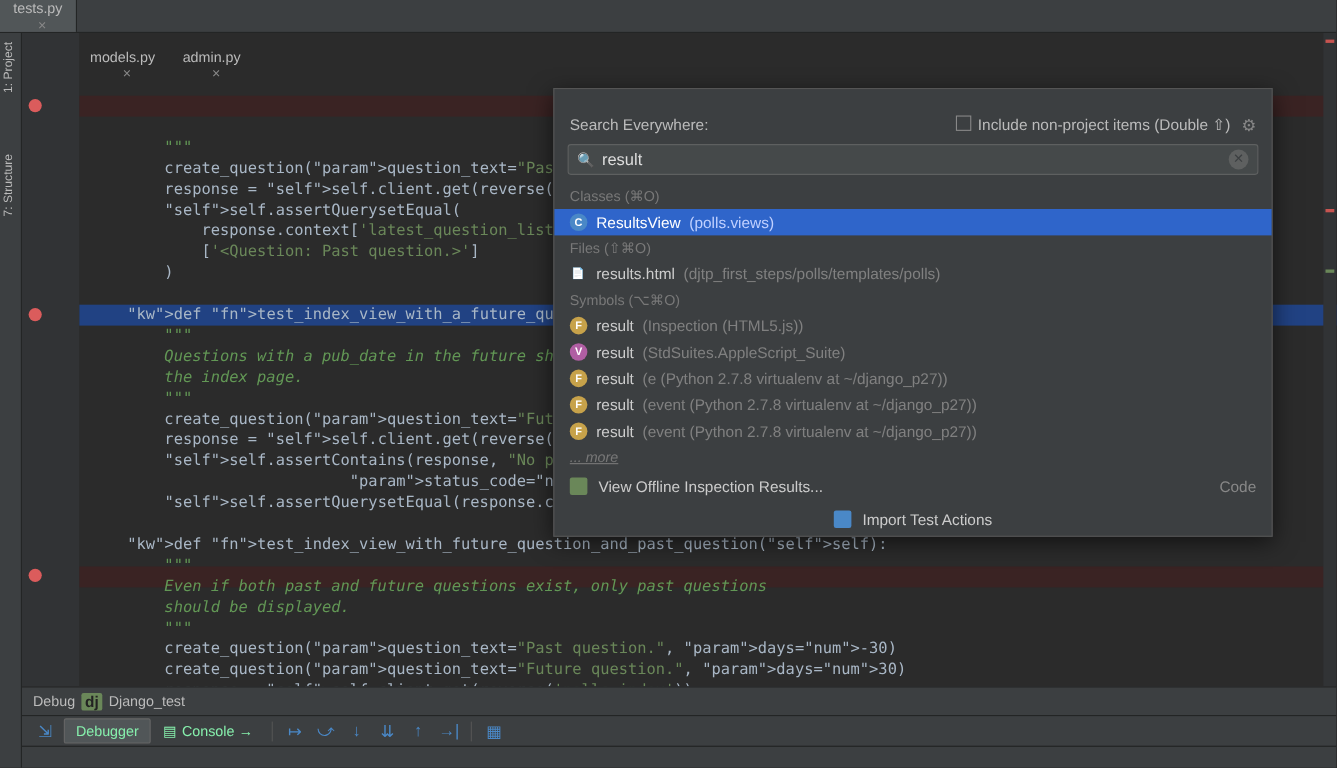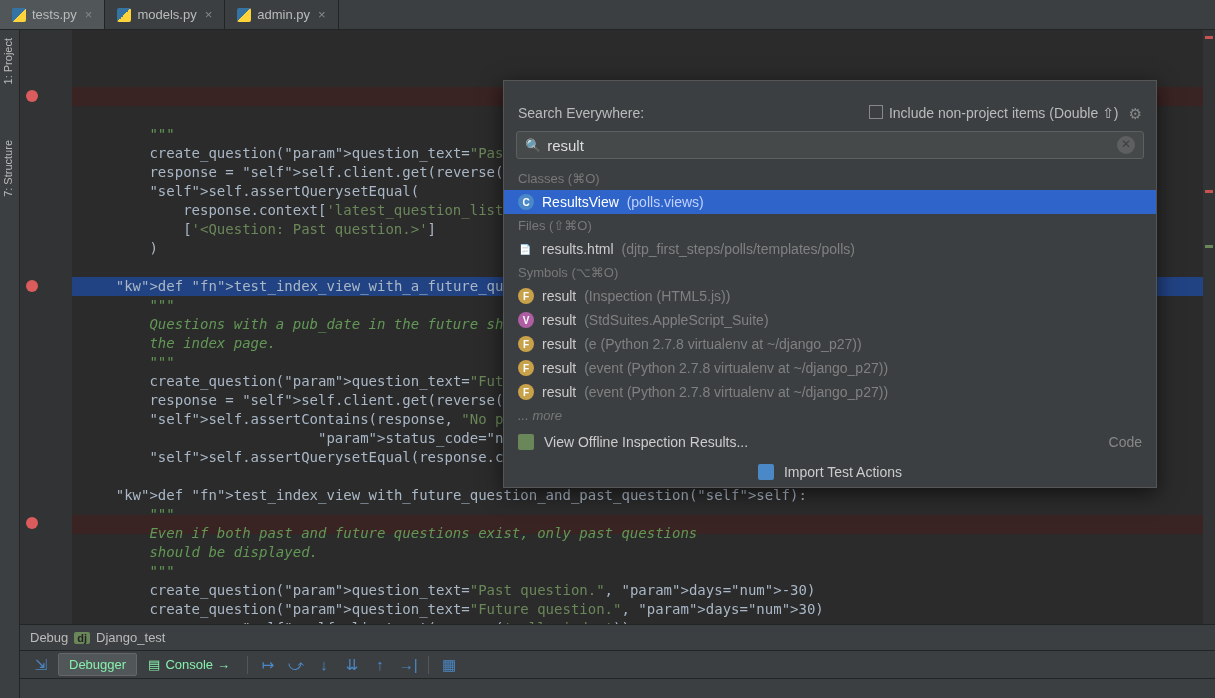--- a/index.html
+++ b/index.html
@@ -1,19 +1,19 @@
 <!DOCTYPE html>
 <html><head>
 <meta charset="utf-8">
 <style>
 * { margin:0; padding:0; box-sizing:border-box; }
 body { background:#2b2b2b; font-family:"Segoe UI",Arial,sans-serif; font-size:13px; color:#a9b7c6; overflow:hidden; width:1215px; height:698px; position:relative; }
 .tabs { display:flex; background:#3c3f41; height:30px; border-bottom:1px solid #232525; }
-.tab { display:flex; align-items:center; padding:0 12px; background:#515658; border-right:1px solid #232525; color:#bbb; font-size:13px; cursor:pointer; }
-.tab.inactive { background:#3c3f41; }
+.tab { display:flex; align-items:center; padding:0 12px; background:#515658; border-right:1px solid #232525; color:#bbb; font-size:13px; cursor:pointer;flex-direction:column; }
+.tab.inactive { background:#3c3f41;margin-top:44px; }
 .tab .pyicon { width:14px; height:14px; margin-right:6px; background:linear-gradient(135deg,#3573a5 50%,#ffd43b 50%); border-radius:2px; }
 .tab .close { margin-left:8px; color:#888; font-size:13px; }
 .side-bar-left { position:absolute; left:0; top:30px; width:20px; height:calc(100% - 30px); background:#3c3f41; border-right:1px solid #232525; }
 .side-bar-left span { writing-mode:vertical-rl; transform:rotate(180deg); font-size:11px; color:#bbb; display:block; padding:8px 2px; }
 .editor-area { position:absolute; left:20px; top:30px; right:0; bottom:74px; display:flex; }
 .gutter { width:52px; background:#313335; position:relative; flex-shrink:0; }
 .bp { width:12px; height:12px; border-radius:50%; background:#db5c5c; position:absolute; left:6px; }
 .code { flex:1; position:relative; font-family:Menlo,Consolas,monospace; font-size:14px; line-height:19px; padding-left:10px; white-space:pre; overflow:hidden; }
 .code .line { height:19px; }
 .code .hl-line { background:#214283; position:absolute; left:-2px; right:0; height:19px; z-index:-1; }
@@ -36,21 +36,21 @@
 .search-item .badge { width:16px; height:16px; border-radius:50%; display:inline-flex; align-items:center; justify-content:center; font-size:10px; font-weight:bold; color:#fff; margin-right:8px; }
 .badge.c { background:#4a88c7; }
 .badge.f { background:#c7a24a; }
 .badge.v { background:#b05ea3; }
 .badge.file { background:none; color:#888; }
 .search-item .loc { color:#808080; margin-left:4px; }
 .search-item.selected .loc { color:#c0d0ff; }
 .action-item { padding:7px 14px; display:flex; align-items:center; font-size:14px; color:#ccc; cursor:pointer;justify-content:center; }
 .action-item .aicon { width:16px; height:16px; margin-right:10px; display:inline-block; }
 .debug-bar { position:absolute; left:20px; right:0; bottom:48px; height:26px; background:#3c3f41; border-top:1px solid #232525; display:flex; align-items:center; padding:0 10px; font-size:13px; color:#bbb; }
-.debug-bar .dj { background:#6a8759; color:#222; padding:0 3px; border-radius:2px; font-size:11px; font-weight:bold; margin:0 6px; }
+.debug-bar .dj { background:#6a8759; color:#222; padding:0 3px; border-radius:2px; font-size:14px; font-weight:bold; margin:0 6px; }
 .tool-bar { position:absolute; left:20px; right:0; bottom:20px; height:28px; background:#3c3f41; border-top:1px solid #232525; display:flex; align-items:center; padding:0 4px; }
 .tool-bar .tbtn { padding:3px 10px; color:#86efac; font-size:13px; cursor:pointer; display:flex; align-items:center; border:1px solid transparent; }
 .tool-bar .tbtn.active { background:#515658; border:1px solid #666; border-radius:2px; }
 .tool-bar .ticon { width:20px; height:20px; margin:0 4px; color:#4a88c7; cursor:pointer; font-size:15px; display:inline-flex; align-items:center; justify-content:center; }
 .bottom-strip { position:absolute; left:20px; right:0; bottom:0; height:20px; background:#3c3f41; border-top:1px solid #232525; }
 .right-marks { position:absolute; right:0; top:30px; width:12px; bottom:74px; background:#313335; }
 .right-marks .mark { position:absolute; width:8px; height:3px; left:2px; }
 </style>
 </head>
 <body>
@@ -122,21 +122,21 @@
     <span>results.html</span>&nbsp;<span class="loc">(djtp_first_steps/polls/templates/polls)</span>
   </div>
   <div class="search-group">Symbols (⌥⌘O)</div>
   <div id="symbol-list">
       <div class="search-item"><span class="badge f">F</span><span>result</span>&nbsp;<span class="loc">(Inspection (HTML5.js))</span></div>
       <div class="search-item"><span class="badge v">V</span><span>result</span>&nbsp;<span class="loc">(StdSuites.AppleScript_Suite)</span></div>
       <div class="search-item"><span class="badge f">F</span><span>result</span>&nbsp;<span class="loc">(e (Python 2.7.8 virtualenv at ~/django_p27))</span></div>
       <div class="search-item"><span class="badge f">F</span><span>result</span>&nbsp;<span class="loc">(event (Python 2.7.8 virtualenv at ~/django_p27))</span></div>
       <div class="search-item"><span class="badge f">F</span><span>result</span>&nbsp;<span class="loc">(event (Python 2.7.8 virtualenv at ~/django_p27))</span></div>
     </div>
-  <div class="search-group" style="font-style:italic;">... more</div>
+  <div class="search-group" style="font-style:italic;text-decoration:underline;">... more</div>
   <div class="action-item">
     <span class="aicon" style="background:#6a8759;border-radius:2px;"></span>
     <span>View Offline Inspection Results...</span>
     <span class="extra" style="margin-left:auto;color:#888;">Code</span>
   </div>
   <div class="action-item">
     <span class="aicon" style="background:#4a88c7;border-radius:2px;"></span>
     <span>Import Test Actions</span>
   </div>
 </div>

